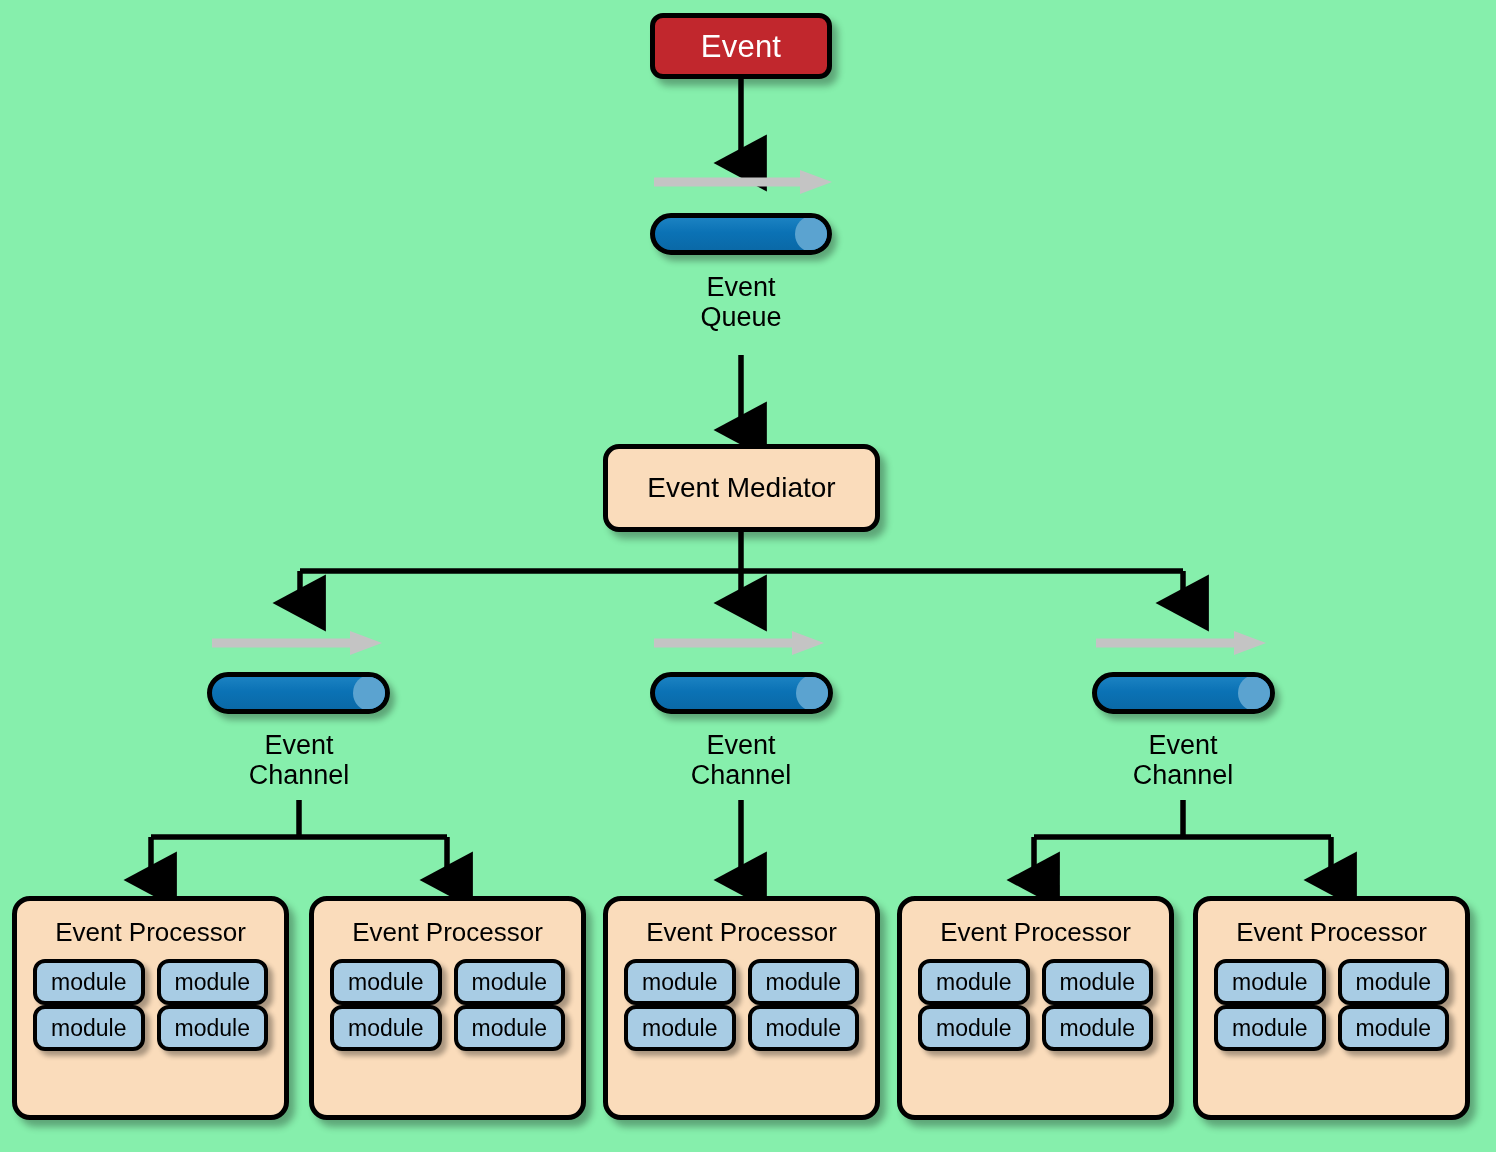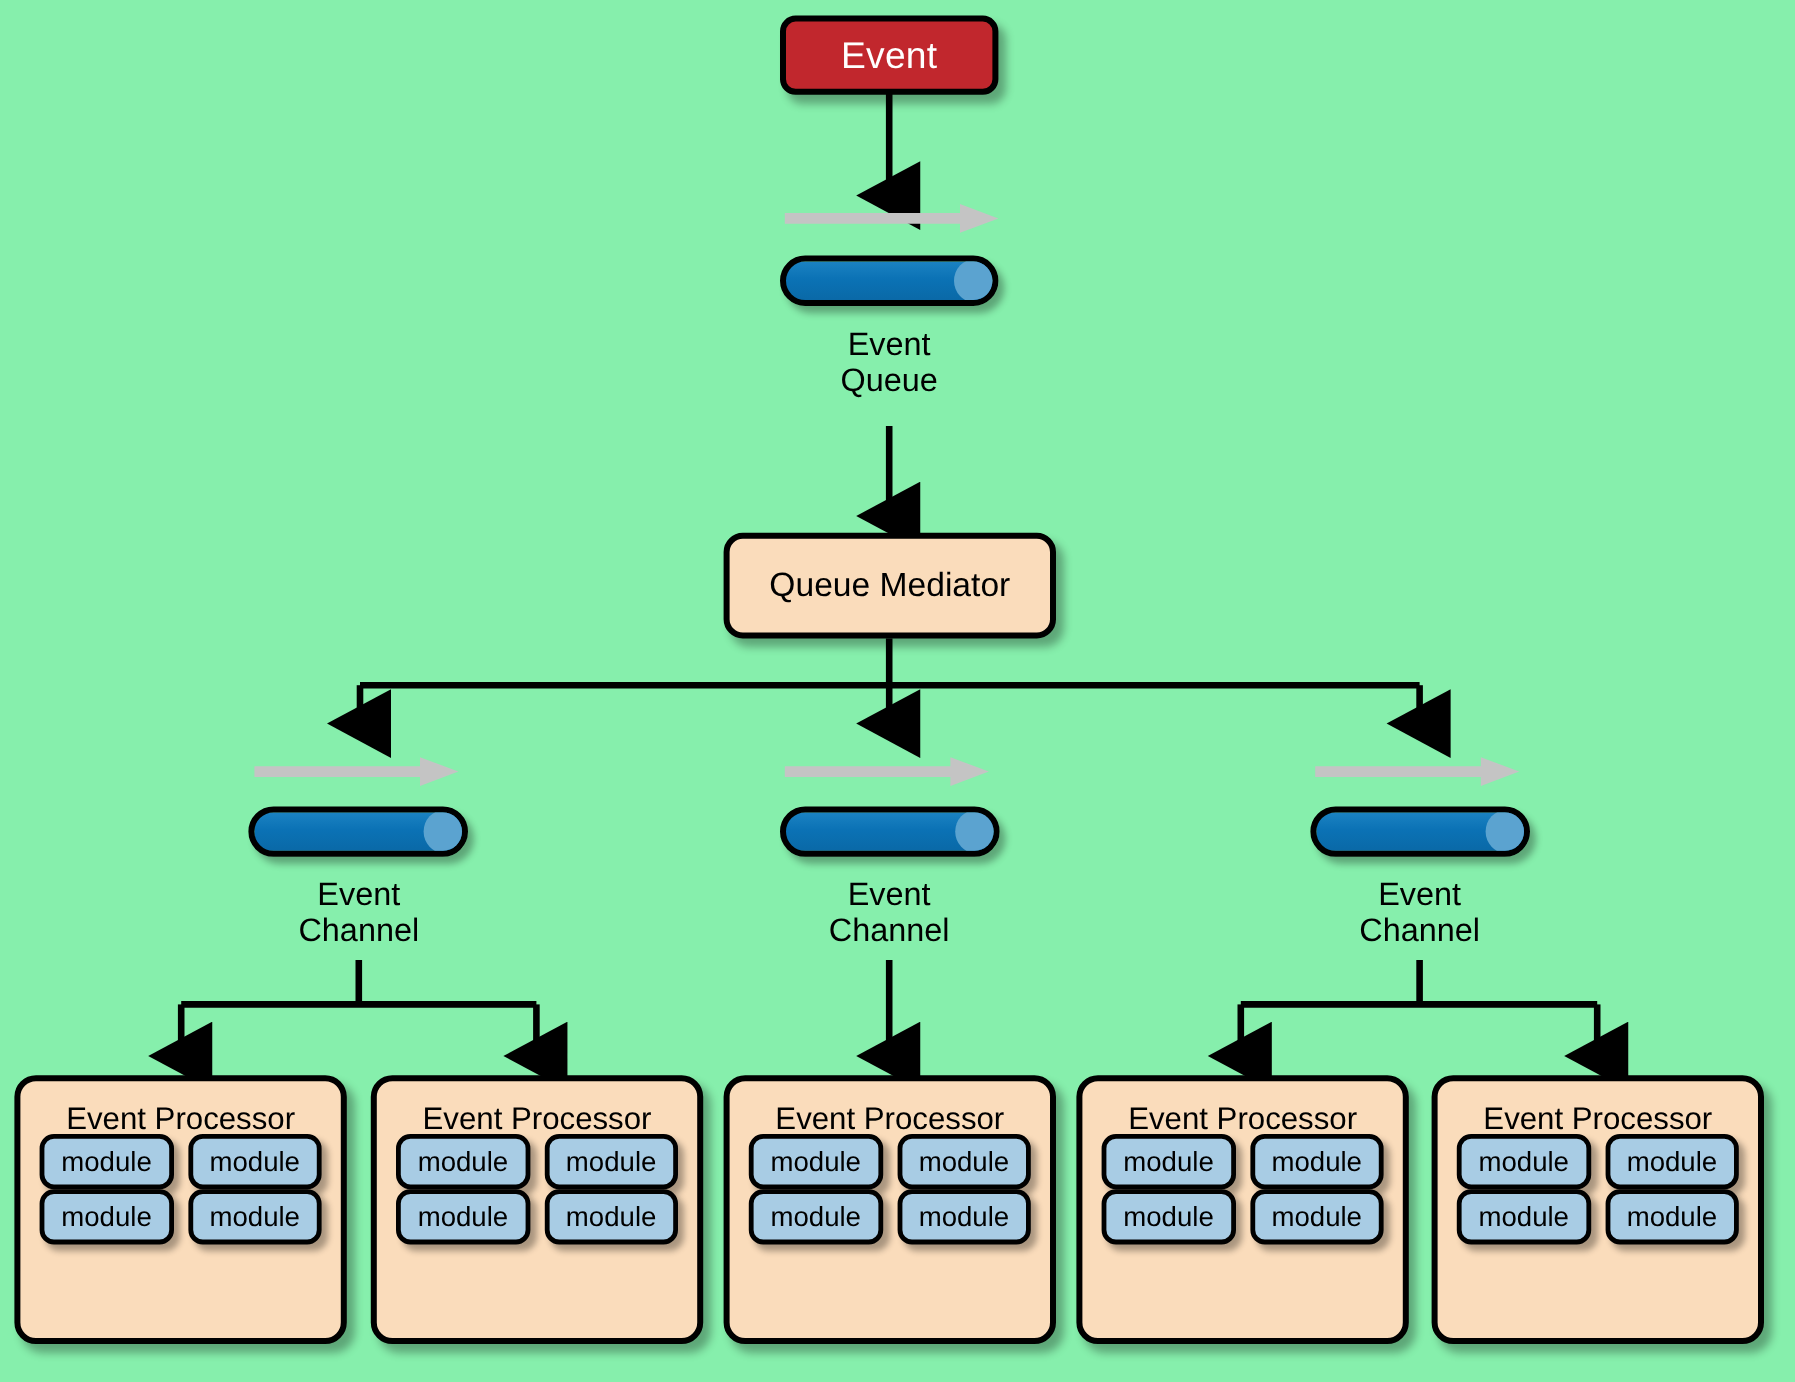--- a/index.html
+++ b/index.html
@@ -60,20 +60,21 @@
     color: #000000;
     border-radius: 18px;
     flex-direction: column;
     align-items: center;
     justify-content: flex-start;
     padding-top: 18px;
   }
   .processor-title {
     font-size: 26px;
     line-height: 1.0;
+    margin-bottom: 14px;
     white-space: nowrap;
   }
   .module-grid {
     display: grid;
     grid-template-columns: 1fr 1fr;
     gap: 0 12px;
     width: 100%;
     padding: 0 16px;
     box-sizing: border-box;
   }
@@ -189,21 +190,21 @@
     <span>Event</span>
   </div>
 
   <div class="cylinder" style="left:650px; top:213px; width:182px; height:42px;">
     <span class="cap"></span>
   </div>
   <div class="cyl-label" style="left:641px; top:272px; width:200px;">Event
 Queue</div>
 
   <div class="node mediator-box" style="left:603px; top:444px; width:277px; height:88px;">
-    <span>Queue Mediator</span>
+    <span>Event Mediator</span>
   </div>
 
   <div class="cylinder" style="left:207px; top:672px; width:183px; height:42px;">
     <span class="cap"></span>
   </div>
   <div class="cyl-label" style="left:199px; top:730px; width:200px;">Event
 Channel</div>
 
   <div class="cylinder" style="left:650px; top:672px; width:183px; height:42px;">
     <span class="cap"></span>

